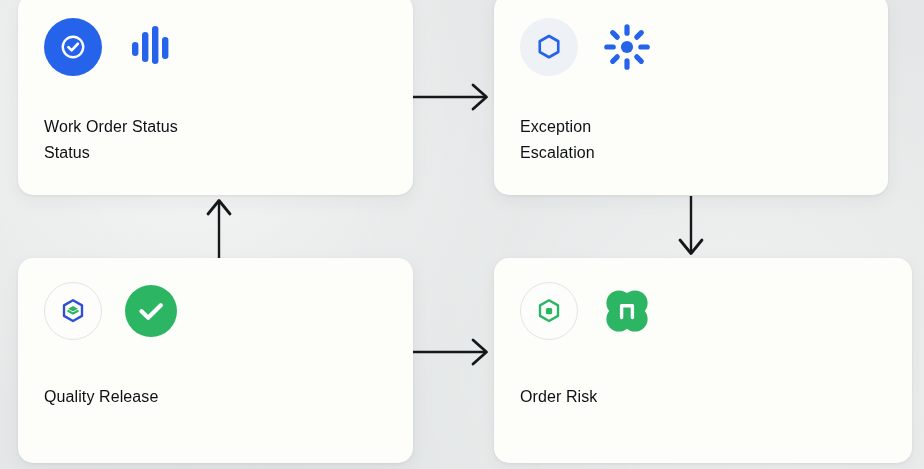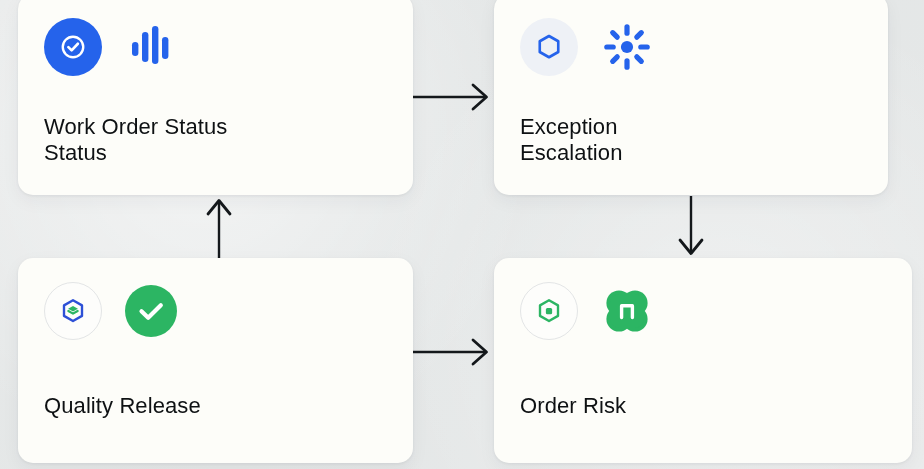--- a/index.html
+++ b/index.html
@@ -67,29 +67,29 @@
     display: flex;
     align-items: center;
     justify-content: center;
     flex: 0 0 auto;
   }
 
   .card-title {
     position: absolute;
     left: 26px;
     color: #0e1113;
-    font-size: 22px;
+    font-size: 16px;
     font-weight: 400;
     line-height: 26px;
     letter-spacing: 0.1px;
     white-space: pre-line;
   }
   .card-1 .card-title, .card-2 .card-title { top: 120px; }
   .card-3 .card-title, .card-4 .card-title { top: 386px; }
-  .card-3 .card-title, .card-4 .card-title { top: 135px; }
+  .card-3 .card-title, .card-4 .card-title { top: 126px; }
 
   .arrow { position: absolute; }
   .arrow-top-h    { left: 411px; top: 75px;  width: 84px;  height: 44px; }
   .arrow-bottom-h { left: 411px; top: 330px; width: 84px;  height: 44px; }
   .arrow-left-up  { left: 190px; top: 196px; width: 58px;  height: 64px; }
   .arrow-right-dn { left: 662px; top: 194px; width: 58px;  height: 64px; }
 </style>
 </head>
 <body>
 

